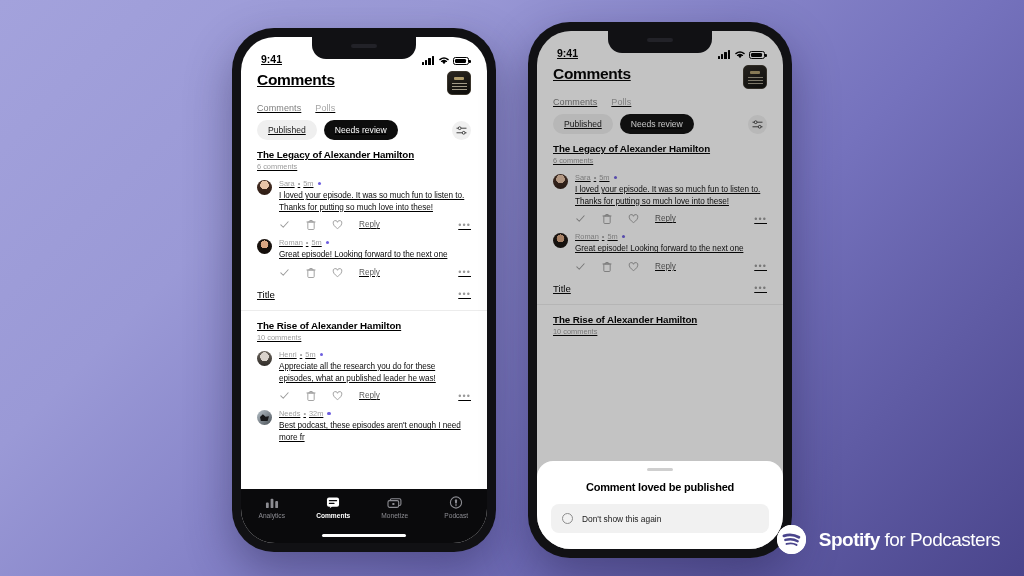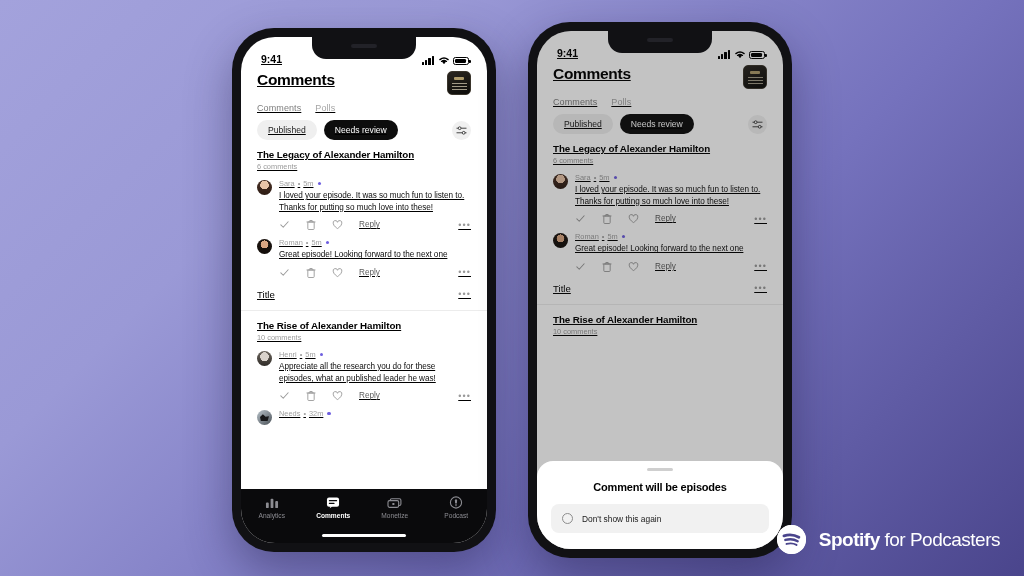--- a/index.html
+++ b/index.html
@@ -333,20 +333,21 @@
 
         <div class="comment">
           <div class="avatar av-d"></div>
           <div class="cbody">
             <div class="cmeta">
               <span>Needs</span>
               <span>•</span>
               <span>32m</span>
               <span class="dot"></span>
             </div>
+            <div class="ctext">Best podcast, these episodes aren't enough I need more fr</div>
           </div>
         </div>
 
       </div>
 
       <div class="bottomnav">
         <div class="navitem">
           <svg width="14" height="13" viewBox="0 0 15 14">
               <rect x="1" y="7" width="3" height="6" rx="1" fill="#8c8c92"></rect>
               <rect x="6" y="3" width="3" height="10" rx="1" fill="#8c8c92"></rect>
@@ -520,21 +521,21 @@
           <div class="seg-title">The Rise of Alexander Hamilton</div>
           <div class="seg-sub">10 comments</div>
         </div>
       </div>
     </div>
 
     <div class="dim"></div>
 
     <div class="sheet">
       <div class="handle"></div>
-      <h2>Comment will be episodes</h2>
+      <h2>Comment loved be published</h2>
       <div class="optrow">
         <span class="radio"></span>
         <span class="ol">Don't show this again</span>
       </div>
     </div>
 
   </div>
 </div>
 
 <div class="brand">

